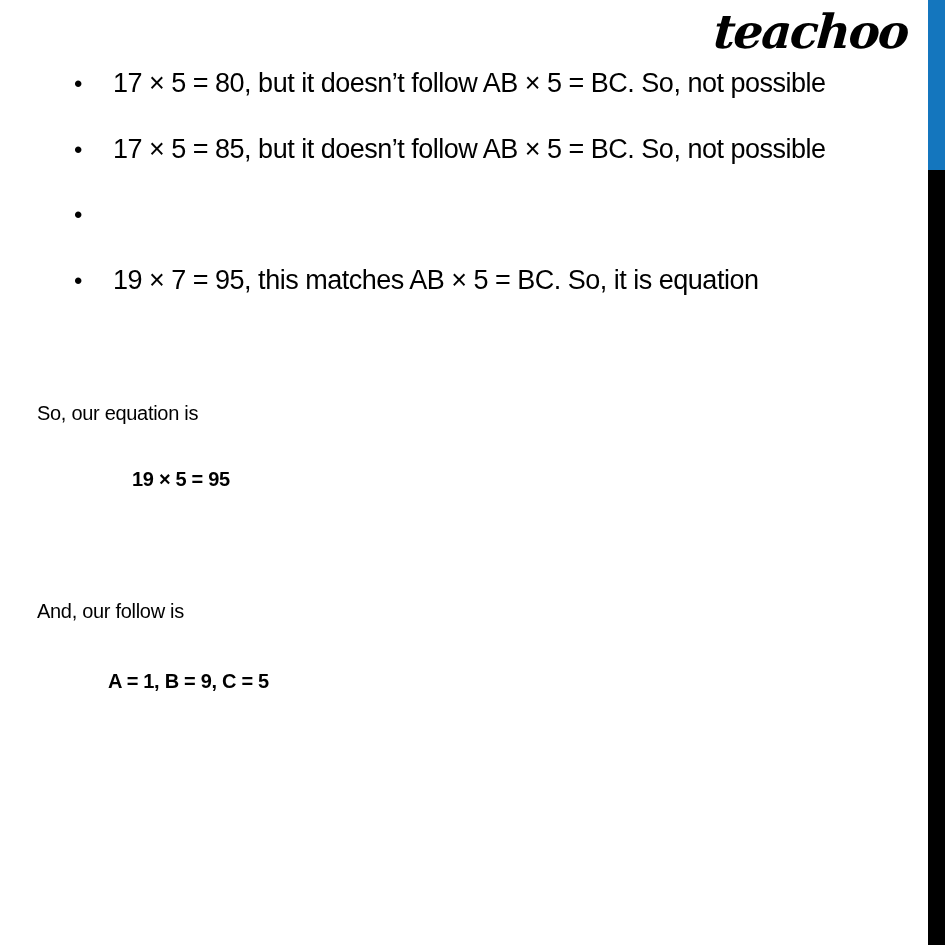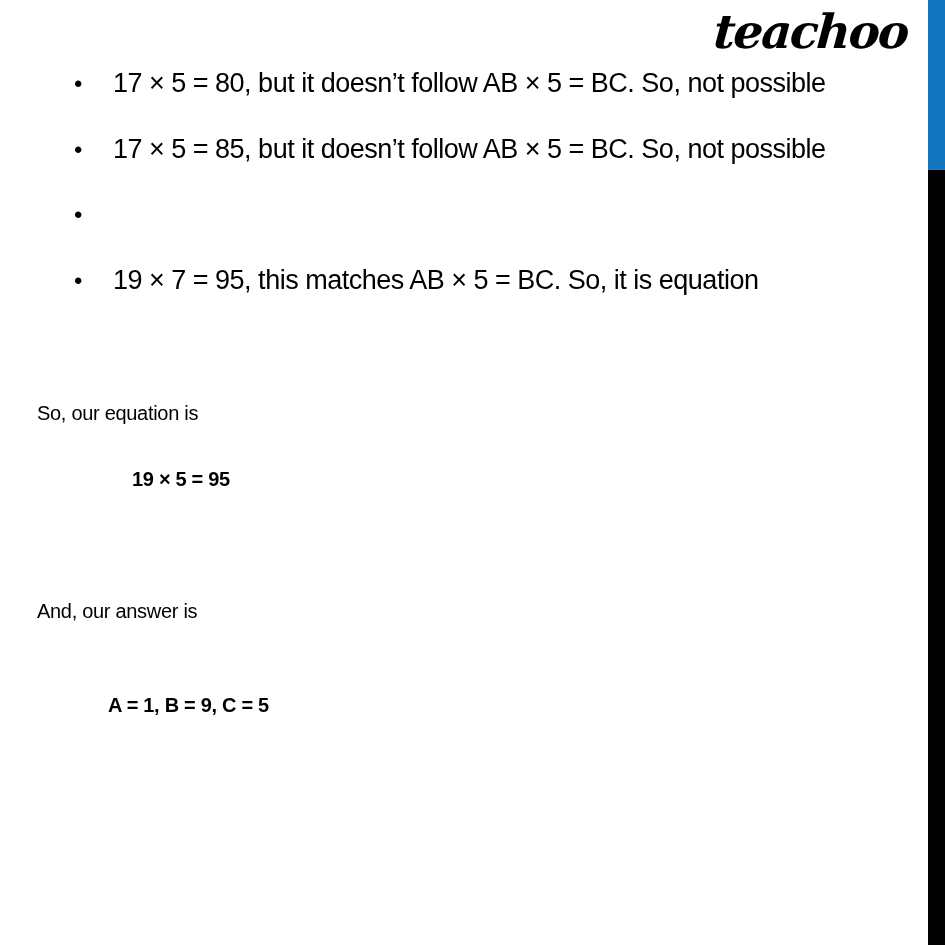--- a/index.html
+++ b/index.html
@@ -66,21 +66,21 @@
   .line {
     position: absolute;
     white-space: nowrap;
     font-size: 20px;
     letter-spacing: -0.3px;
     line-height: 34px;
   }
   .eq-label  { left: 37px;  top: 396px; }
   .eq-value  { left: 108px; top: 462px; font-weight: bold; margin-left: 24px; }
   .ans-label { left: 37px;  top: 594px; }
-  .ans-value { left: 108px; top: 688px; font-weight: bold; }
+  .ans-value { left: 108px; top: 664px; font-weight: bold; }
 </style>
 </head>
 <body>
 
 <div class="slide">
 
   <div class="bar-blue"></div>
   <div class="bar-black"></div>
 
   <div class="logo">teachoo</div>
@@ -98,16 +98,16 @@
       <span class="bullet-marker">•</span>
     </li>
     <li class="bullet-row">
       <span class="bullet-marker">•</span>
       <span><span>19 × 7 = 95, this matches AB × 5 = BC. So, </span><span class="bold">it is  equation</span></span>
     </li>
   </ul>
 
   <div class="line eq-label">So, our equation is</div>
   <div class="line eq-value">19 × 5 = 95</div>
-  <div class="line ans-label">And, our answer is</div>
+  <div class="line ans-label">And, our follow is</div>
   <div class="line ans-value">A = 1, B = 9, C = 5</div>
 
 </div>
 
 </body></html>

